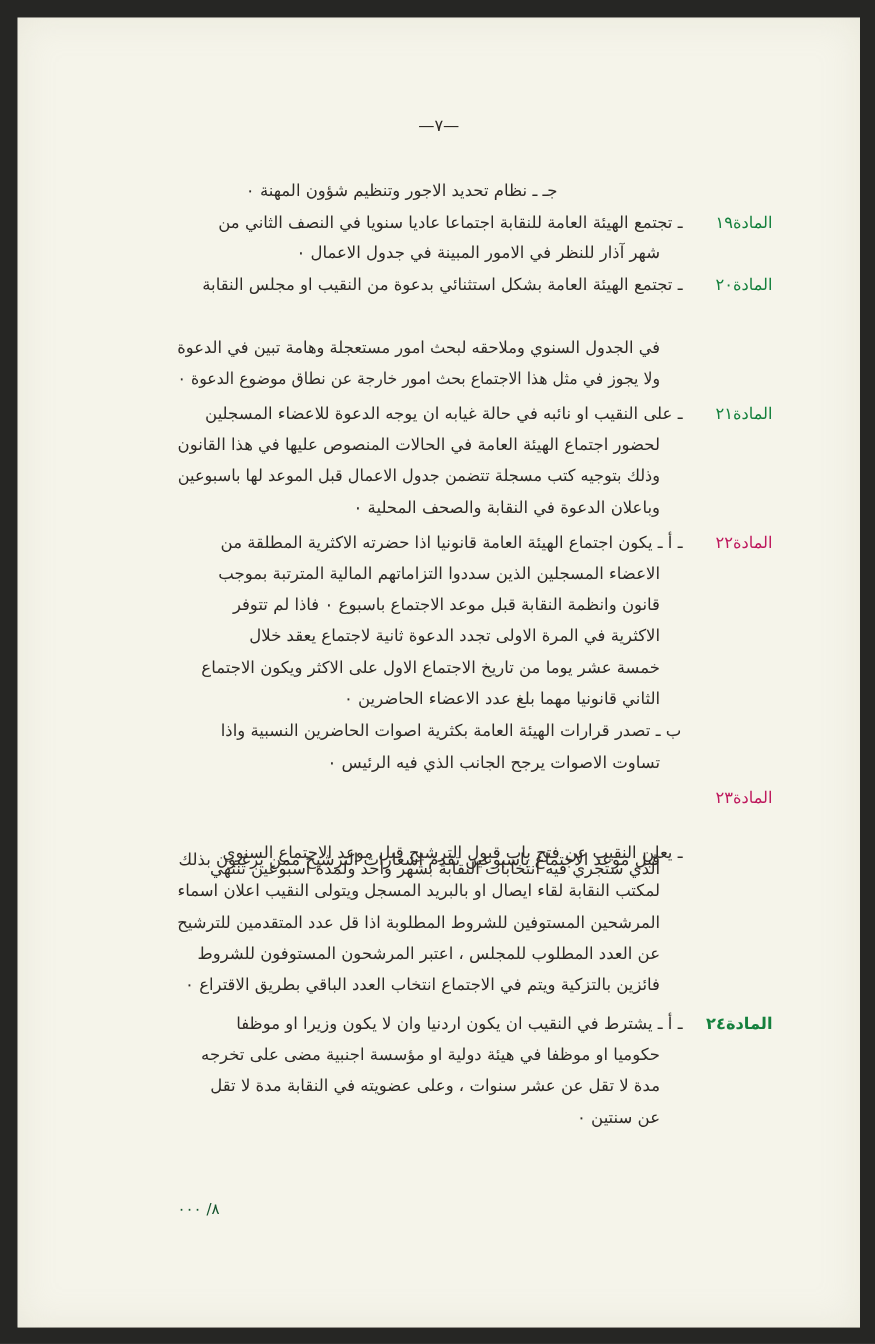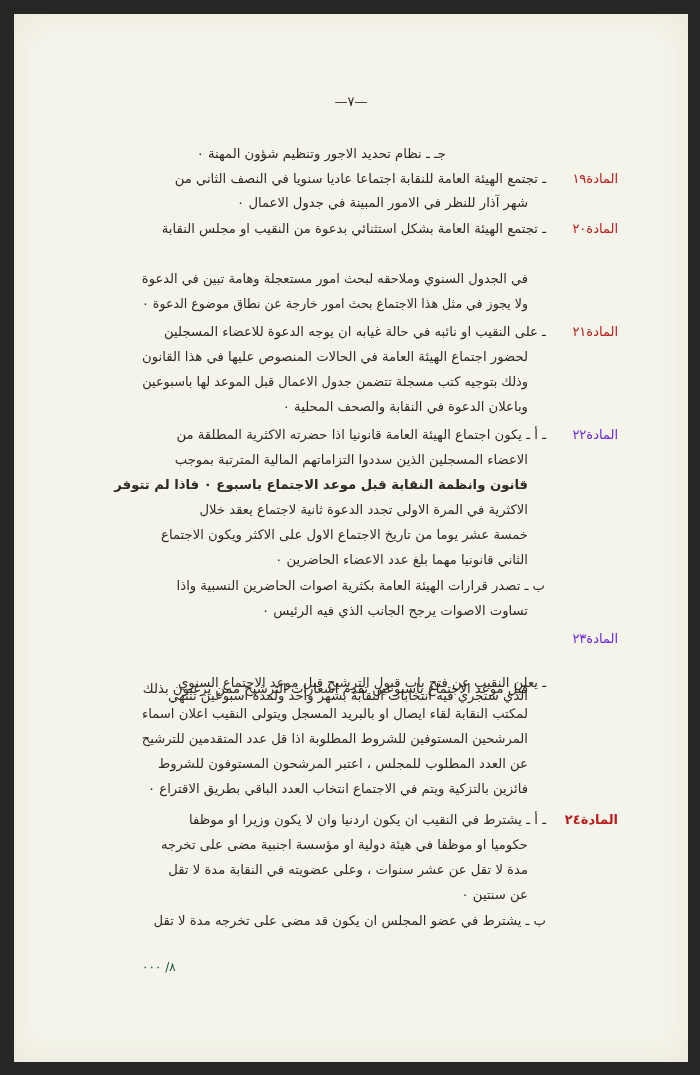--- a/index.html
+++ b/index.html
@@ -45,23 +45,23 @@
       white-space: nowrap;
       line-height: 20px;
       height: 22px;
       text-align: justify;
     }
     .label {
       position: absolute;
       white-space: nowrap;
       line-height: 20px;
       font-size: 13px;
-      color: #b91c1c;
+      color: #15803d;
     }
-    .faint { color: #6d28d9; }
+    .faint { color: #be185d; }
     .footer {
       position: absolute;
       left: 128px;
       top: 946px;
       direction: rtl;
       font-size: 12px;
       color: #14532d;
       letter-spacing: 1px;
     }
   </style>
@@ -86,38 +86,37 @@
 
     <div class="label" style="top:308px; right:70px;">المادة٢١</div>
     <div class="line" style="top: 308px; right: 142px; width: 404px; transform-origin: right center; transform: scaleX(1);">ـ على النقيب او نائبه في حالة غيابه ان يوجه الدعوة للاعضاء المسجلين</div>
     <div class="line" style="top: 333px; right: 160px; width: 386px; transform-origin: right center; transform: scaleX(1);">لحضور اجتماع الهيئة العامة في الحالات المنصوص عليها في هذا القانون</div>
     <div class="line" style="top: 358px; right: 160px; width: 396px; transform-origin: right center; transform: scaleX(0.974747);">وذلك بتوجيه كتب مسجلة تتضمن جدول الاعمال قبل الموعد لها باسبوعين</div>
     <div class="line" style="top:383px; right:160px;">وباعلان الدعوة في النقابة والصحف المحلية ٠</div>
 
     <div class="label faint" style="top:411px; right:70px;">المادة٢٢</div>
     <div class="line" style="top: 411px; right: 142px; width: 404px; transform-origin: right center; transform: scaleX(1);">ـ أ ـ يكون اجتماع الهيئة العامة قانونيا اذا حضرته الاكثرية المطلقة من</div>
     <div class="line" style="top: 436px; right: 160px; width: 386px; transform-origin: right center; transform: scaleX(1);">الاعضاء المسجلين الذين سددوا التزاماتهم المالية المترتبة بموجب</div>
-    <div class="line" style="top: 461px; right: 160px; width: 386px; transform-origin: right center; transform: scaleX(1); font-weight: bold;">قانون وانظمة النقابة قبل موعد الاجتماع باسبوع ٠ فاذا لم تتوفر</div>
+    <div class="line" style="top: 461px; right: 160px; width: 386px; transform-origin: right center; transform: scaleX(1);">قانون وانظمة النقابة قبل موعد الاجتماع باسبوع ٠ فاذا لم تتوفر</div>
     <div class="line" style="top: 486px; right: 160px; width: 386px; transform-origin: right center; transform: scaleX(1);">الاكثرية في المرة الاولى تجدد الدعوة ثانية لاجتماع يعقد خلال</div>
     <div class="line" style="top: 511px; right: 160px; width: 386px; transform-origin: right center; transform: scaleX(1);">خمسة عشر يوما من تاريخ الاجتماع الاول على الاكثر ويكون الاجتماع</div>
     <div class="line" style="top:536px; right:160px;">الثاني قانونيا مهما بلغ عدد الاعضاء الحاضرين ٠</div>
     <div class="line" style="top: 562px; right: 143px; width: 403px; transform-origin: right center; transform: scaleX(1);">ب ـ تصدر قرارات الهيئة العامة بكثرية اصوات الحاضرين النسبية واذا</div>
     <div class="line" style="top:587px; right:160px;">تساوت الاصوات يرجح الجانب الذي فيه الرئيس ٠</div>
 
     <div class="label faint" style="top:615px; right:70px;">المادة٢٣</div>
     <div class="line" style="top: 615px; right: 142px; width: 404px; transform-origin: right center; transform: scaleX(1); margin-top: 44px;">ـ يعلن النقيب عن فتح باب قبول الترشيح قبل موعد الاجتماع السنوي</div>
     <div class="line" style="top: 640px; right: 160px; width: 386px; transform-origin: right center; transform: scaleX(1); margin-top: 32px;">الذي ستجري فيه انتخابات النقابة بشهر واحد ولمدة اسبوعين تنتهي</div>
     <div class="line" style="top: 665px; right: 160px; width: 386px; transform-origin: right center; transform: scaleX(1); margin-left: 40px;">قبل موعد الاجتماع باسبوعين تقدم اشعارات الترشيح ممن يرغبون بذلك</div>
     <div class="line" style="top: 690px; right: 160px; width: 386px; transform-origin: right center; transform: scaleX(1);">لمكتب النقابة لقاء ايصال او بالبريد المسجل ويتولى النقيب اعلان اسماء</div>
     <div class="line" style="top: 715px; right: 160px; width: 389px; transform-origin: right center; transform: scaleX(0.992288);">المرشحين المستوفين للشروط المطلوبة اذا قل عدد المتقدمين للترشيح</div>
     <div class="line" style="top: 740px; right: 160px; width: 386px; transform-origin: right center; transform: scaleX(1);">عن العدد المطلوب للمجلس ، اعتبر المرشحون المستوفون للشروط</div>
     <div class="line" style="top: 765px; right: 160px; width: 386px; transform-origin: right center; transform: scaleX(1);">فائزين بالتزكية ويتم في الاجتماع انتخاب العدد الباقي بطريق الاقتراع ٠</div>
 
     <div class="label" style="top:796px; right:70px;font-weight:bold;">المادة٢٤</div>
     <div class="line" style="top: 821px; right: 160px; width: 386px; transform-origin: right center; transform: scaleX(1);">حكوميا او موظفا في هيئة دولية او مؤسسة اجنبية مضى على تخرجه</div>
     <div class="line" style="top: 796px; right: 142px; width: 404px; transform-origin: right center; transform: scaleX(1);">ـ أ ـ يشترط في النقيب ان يكون اردنيا وان لا يكون وزيرا او موظفا</div>
     <div class="line" style="top: 846px; right: 160px; width: 386px; transform-origin: right center; transform: scaleX(1);">مدة لا تقل عن عشر سنوات ، وعلى عضويته في النقابة مدة لا تقل</div>
     <div class="line" style="top:871px; right:160px;">عن سنتين ٠</div>
-    <div class="line" style="top: 897px; right: 142px; width: 404px; transform-origin: right center; transform: scaleX(1);">ب ـ يشترط في عضو المجلس ان يكون قد مضى على تخرجه مدة لا تقل</div>
 
     <div class="footer">٨/ ٠٠٠</div>
   </div>
 </div>
 
 </body></html>

